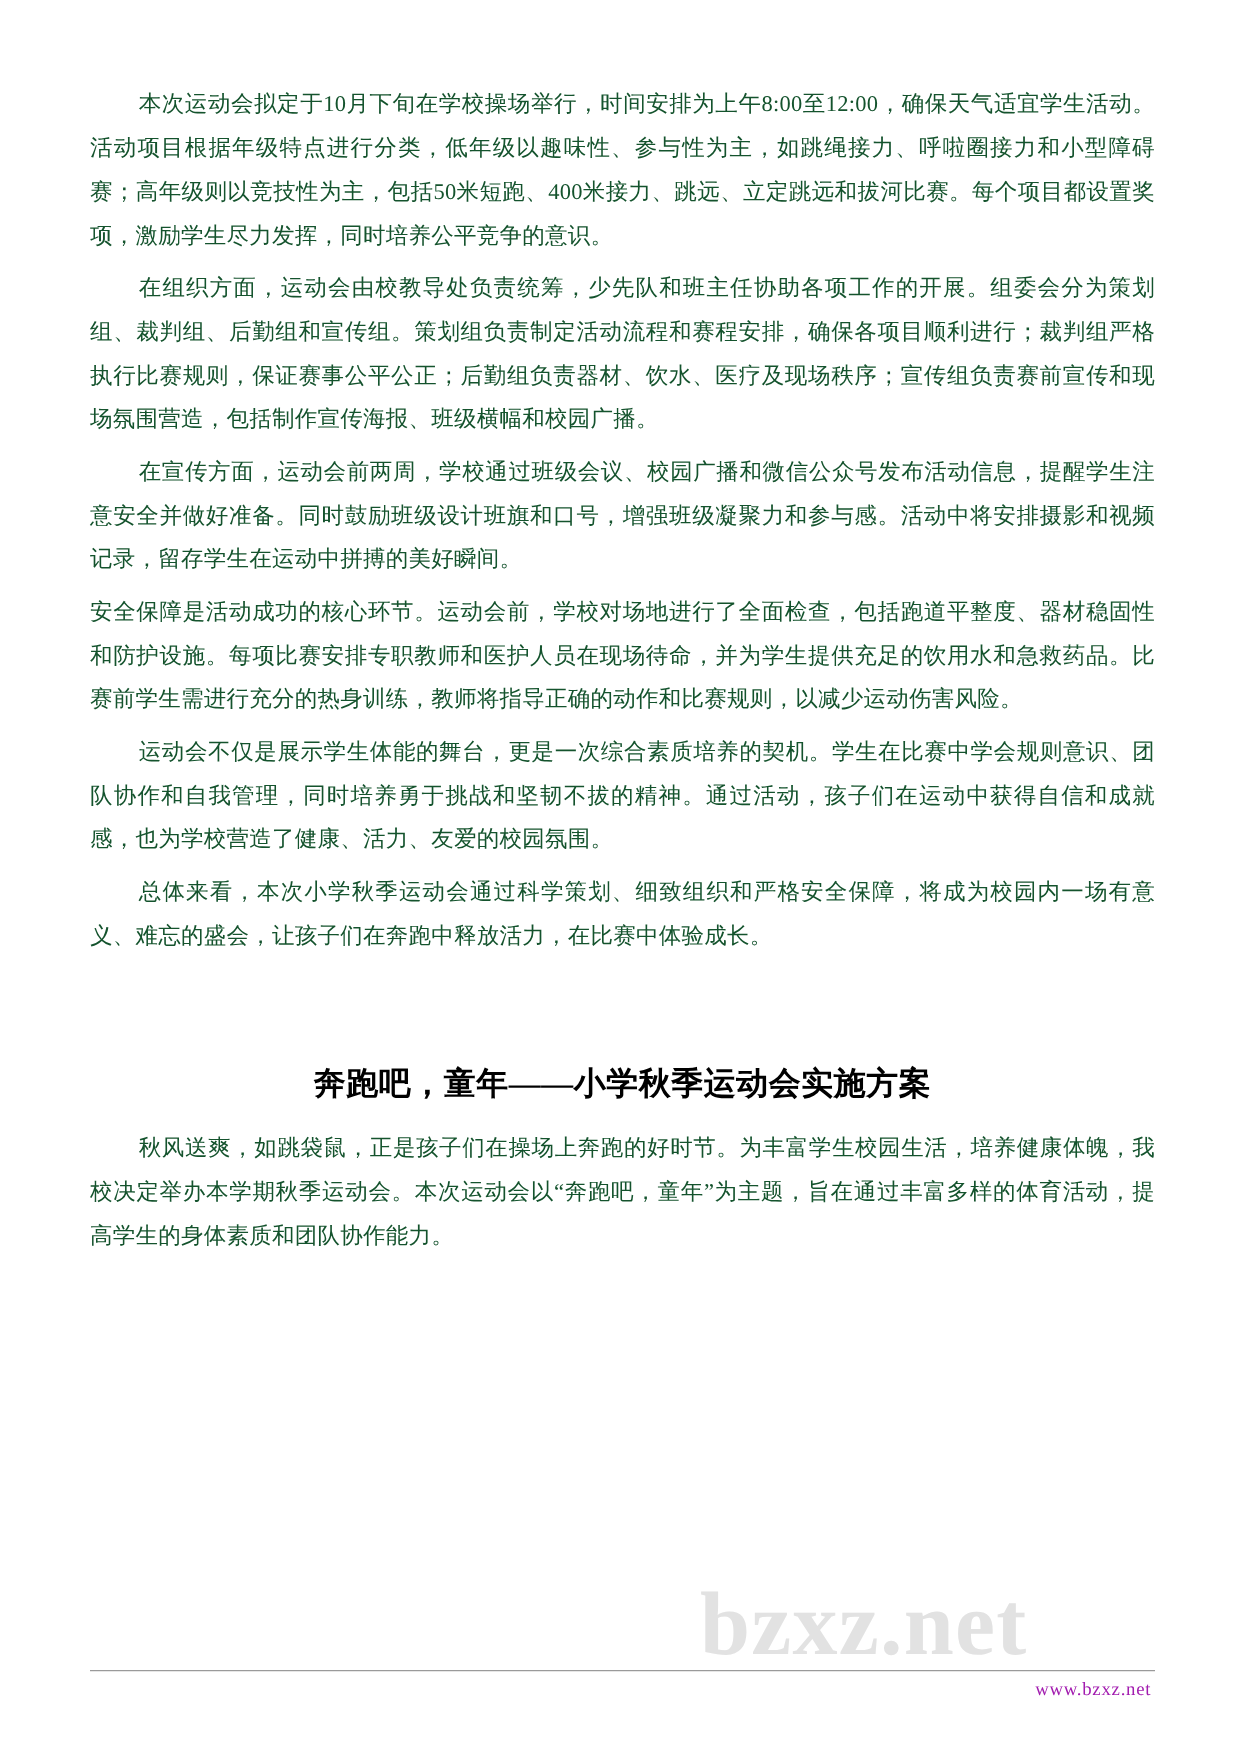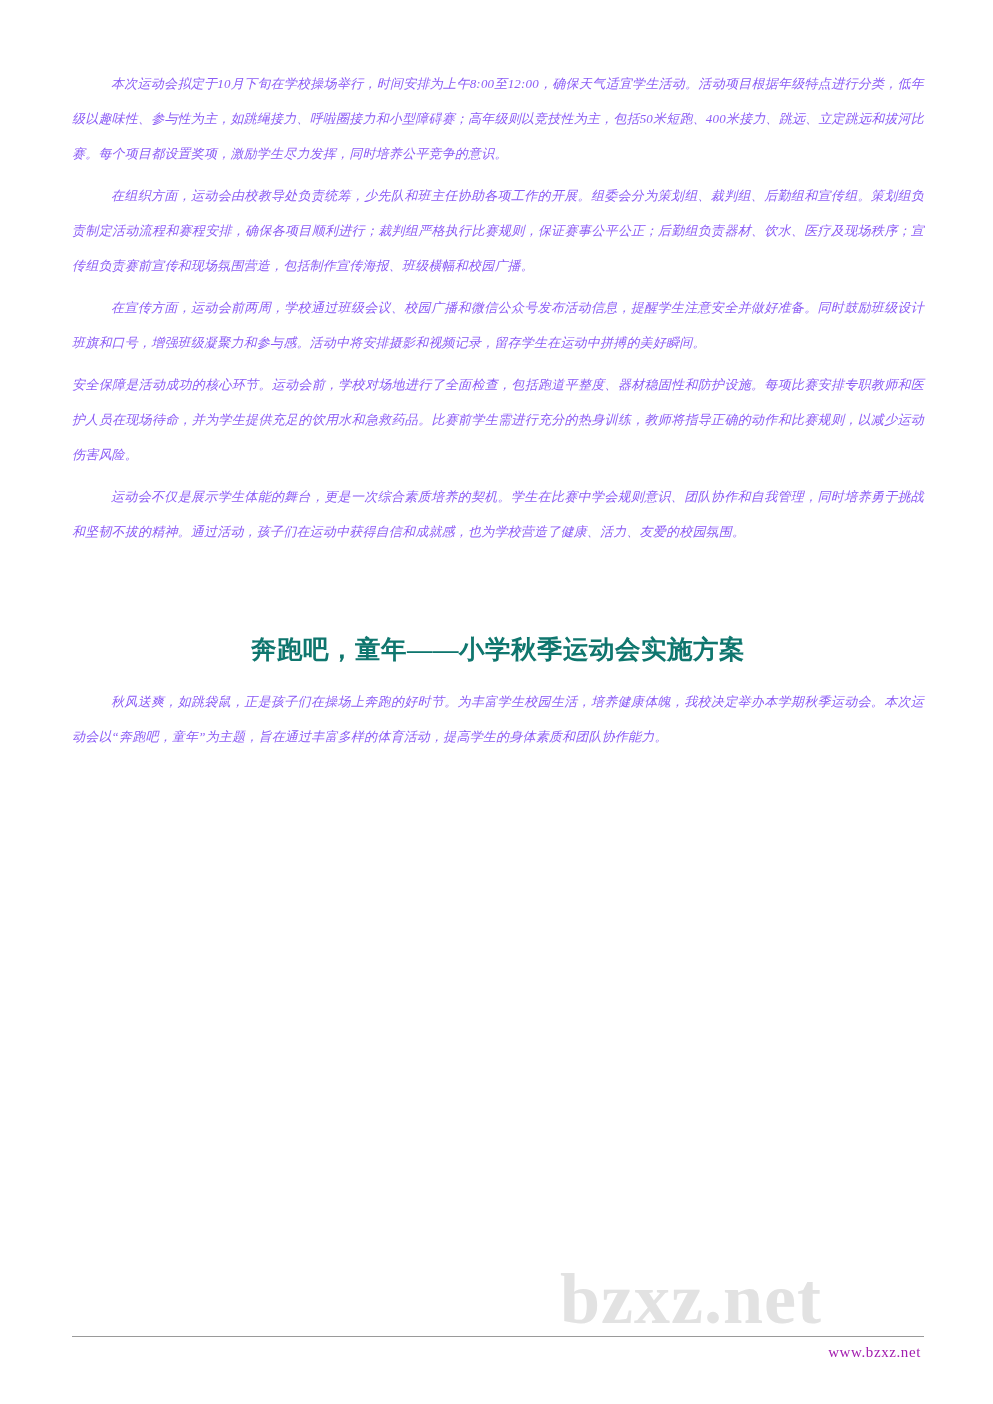--- a/index.html
+++ b/index.html
@@ -24,44 +24,43 @@
     box-sizing: border-box;
   }
   .content {
     position: absolute;
     left: 72px;
     top: 66px;
     width: 852px;
   }
   p.para {
     margin: 0 0 7px 0;
-    font-size: 13px;
+    font-size: 18px;
     line-height: 35px;
     text-align: justify;
     text-justify: inter-ideograph;
     letter-spacing: 0.2px;
     font-family: "Liberation Serif", serif;
-    color: #8b5cf6;
-    font-style: italic;
+    color: #14532d;
   }
   p.indent {
     text-indent: 39px;
   }
   .spacer-big {
     height: 72px;
   }
   h1.doc-title {
     margin: 0 0 12px 0;
     font-size: 25.5px;
     font-weight: bold;
     text-align: center;
     letter-spacing: 0.5px;
     line-height: 44px;
     font-family: "Liberation Serif", serif;
-    color: #0f766e;
+    color: #000000;
   }
   .footer-rule {
     position: absolute;
     left: 72px;
     top: 1336px;
     width: 852px;
     height: 0;
     border-top: 1px solid #9a9a9a;
   }
   .footer-url {
@@ -92,20 +91,21 @@
 
 <div class="page">
 
   <div class="content">
 
     <p class="para indent">本次运动会拟定于10月下旬在学校操场举行，时间安排为上午8:00至12:00，确保天气适宜学生活动。活动项目根据年级特点进行分类，低年级以趣味性、参与性为主，如跳绳接力、呼啦圈接力和小型障碍赛；高年级则以竞技性为主，包括50米短跑、400米接力、跳远、立定跳远和拔河比赛。每个项目都设置奖项，激励学生尽力发挥，同时培养公平竞争的意识。</p>
     <p class="para indent">在组织方面，运动会由校教导处负责统筹，少先队和班主任协助各项工作的开展。组委会分为策划组、裁判组、后勤组和宣传组。策划组负责制定活动流程和赛程安排，确保各项目顺利进行；裁判组严格执行比赛规则，保证赛事公平公正；后勤组负责器材、饮水、医疗及现场秩序；宣传组负责赛前宣传和现场氛围营造，包括制作宣传海报、班级横幅和校园广播。</p>
     <p class="para indent">在宣传方面，运动会前两周，学校通过班级会议、校园广播和微信公众号发布活动信息，提醒学生注意安全并做好准备。同时鼓励班级设计班旗和口号，增强班级凝聚力和参与感。活动中将安排摄影和视频记录，留存学生在运动中拼搏的美好瞬间。</p>
     <p class="para">安全保障是活动成功的核心环节。运动会前，学校对场地进行了全面检查，包括跑道平整度、器材稳固性和防护设施。每项比赛安排专职教师和医护人员在现场待命，并为学生提供充足的饮用水和急救药品。比赛前学生需进行充分的热身训练，教师将指导正确的动作和比赛规则，以减少运动伤害风险。</p>
     <p class="para indent">运动会不仅是展示学生体能的舞台，更是一次综合素质培养的契机。学生在比赛中学会规则意识、团队协作和自我管理，同时培养勇于挑战和坚韧不拔的精神。通过活动，孩子们在运动中获得自信和成就感，也为学校营造了健康、活力、友爱的校园氛围。</p>
+    <p class="para indent">总体来看，本次小学秋季运动会通过科学策划、细致组织和严格安全保障，将成为校园内一场有意义、难忘的盛会，让孩子们在奔跑中释放活力，在比赛中体验成长。</p>
 
     <div class="spacer-big"></div>
 
     <h1 class="doc-title">奔跑吧，童年——小学秋季运动会实施方案</h1>
 
     <p class="para indent">秋风送爽，如跳袋鼠，正是孩子们在操场上奔跑的好时节。为丰富学生校园生活，培养健康体魄，我校决定举办本学期秋季运动会。本次运动会以“奔跑吧，童年”为主题，旨在通过丰富多样的体育活动，提高学生的身体素质和团队协作能力。</p>
 
   </div>
 
   <div class="watermark">bzxz.net</div>

